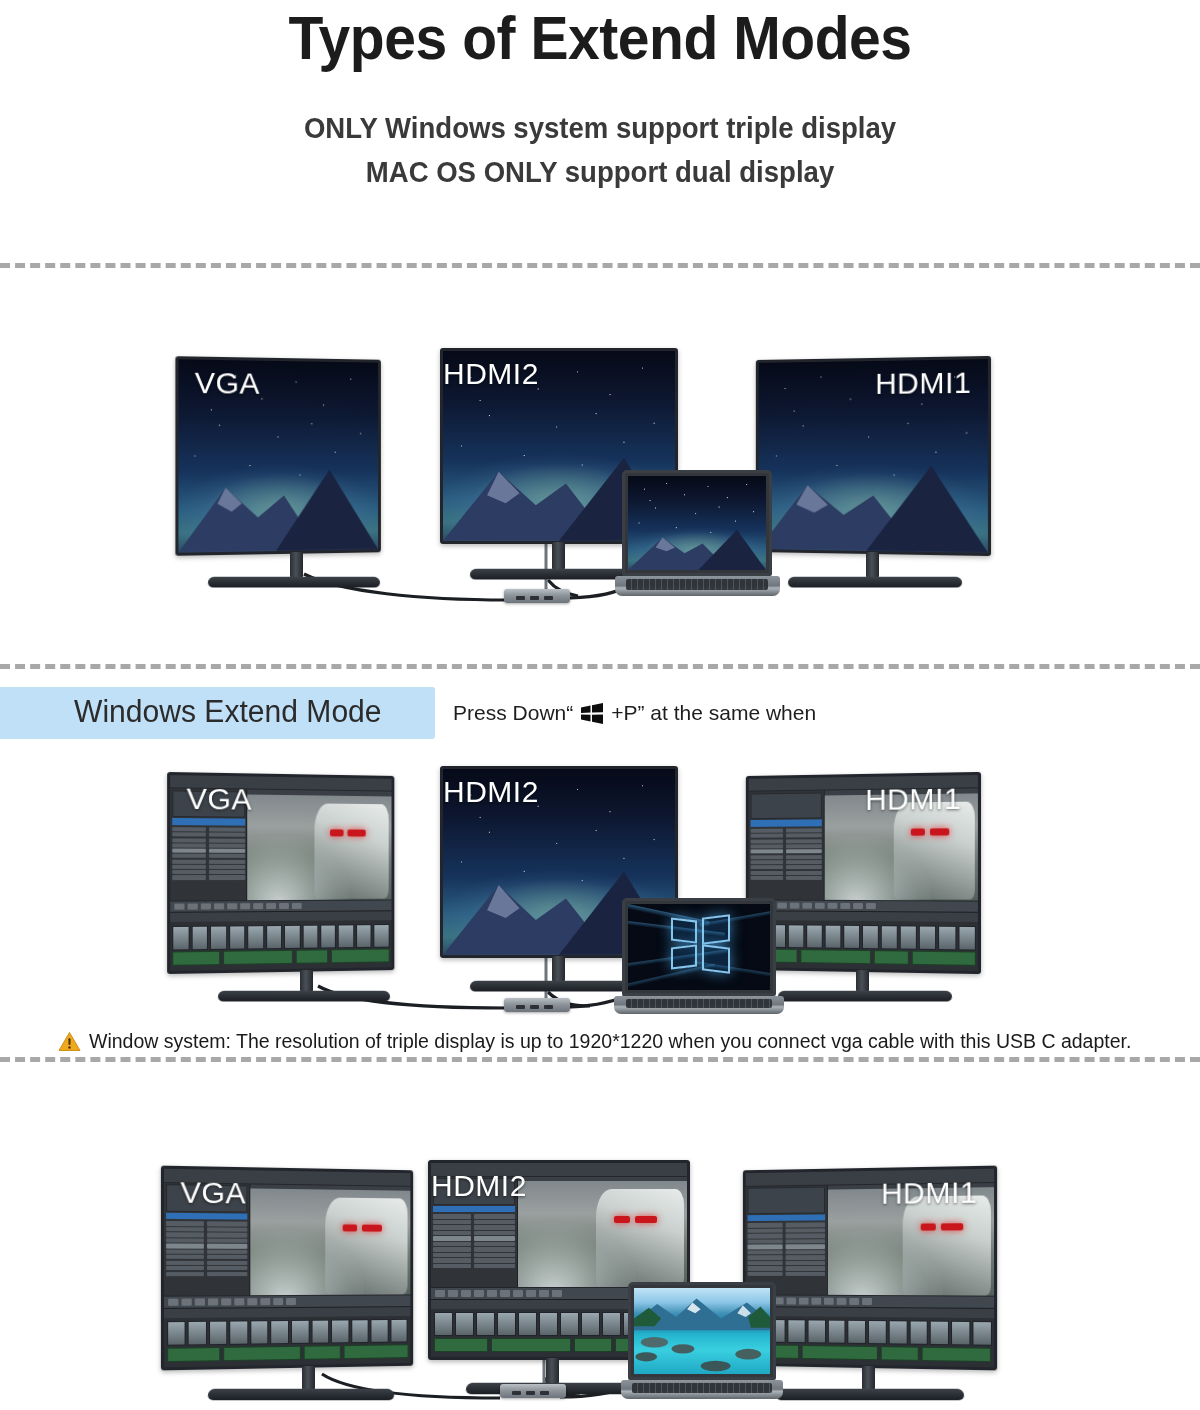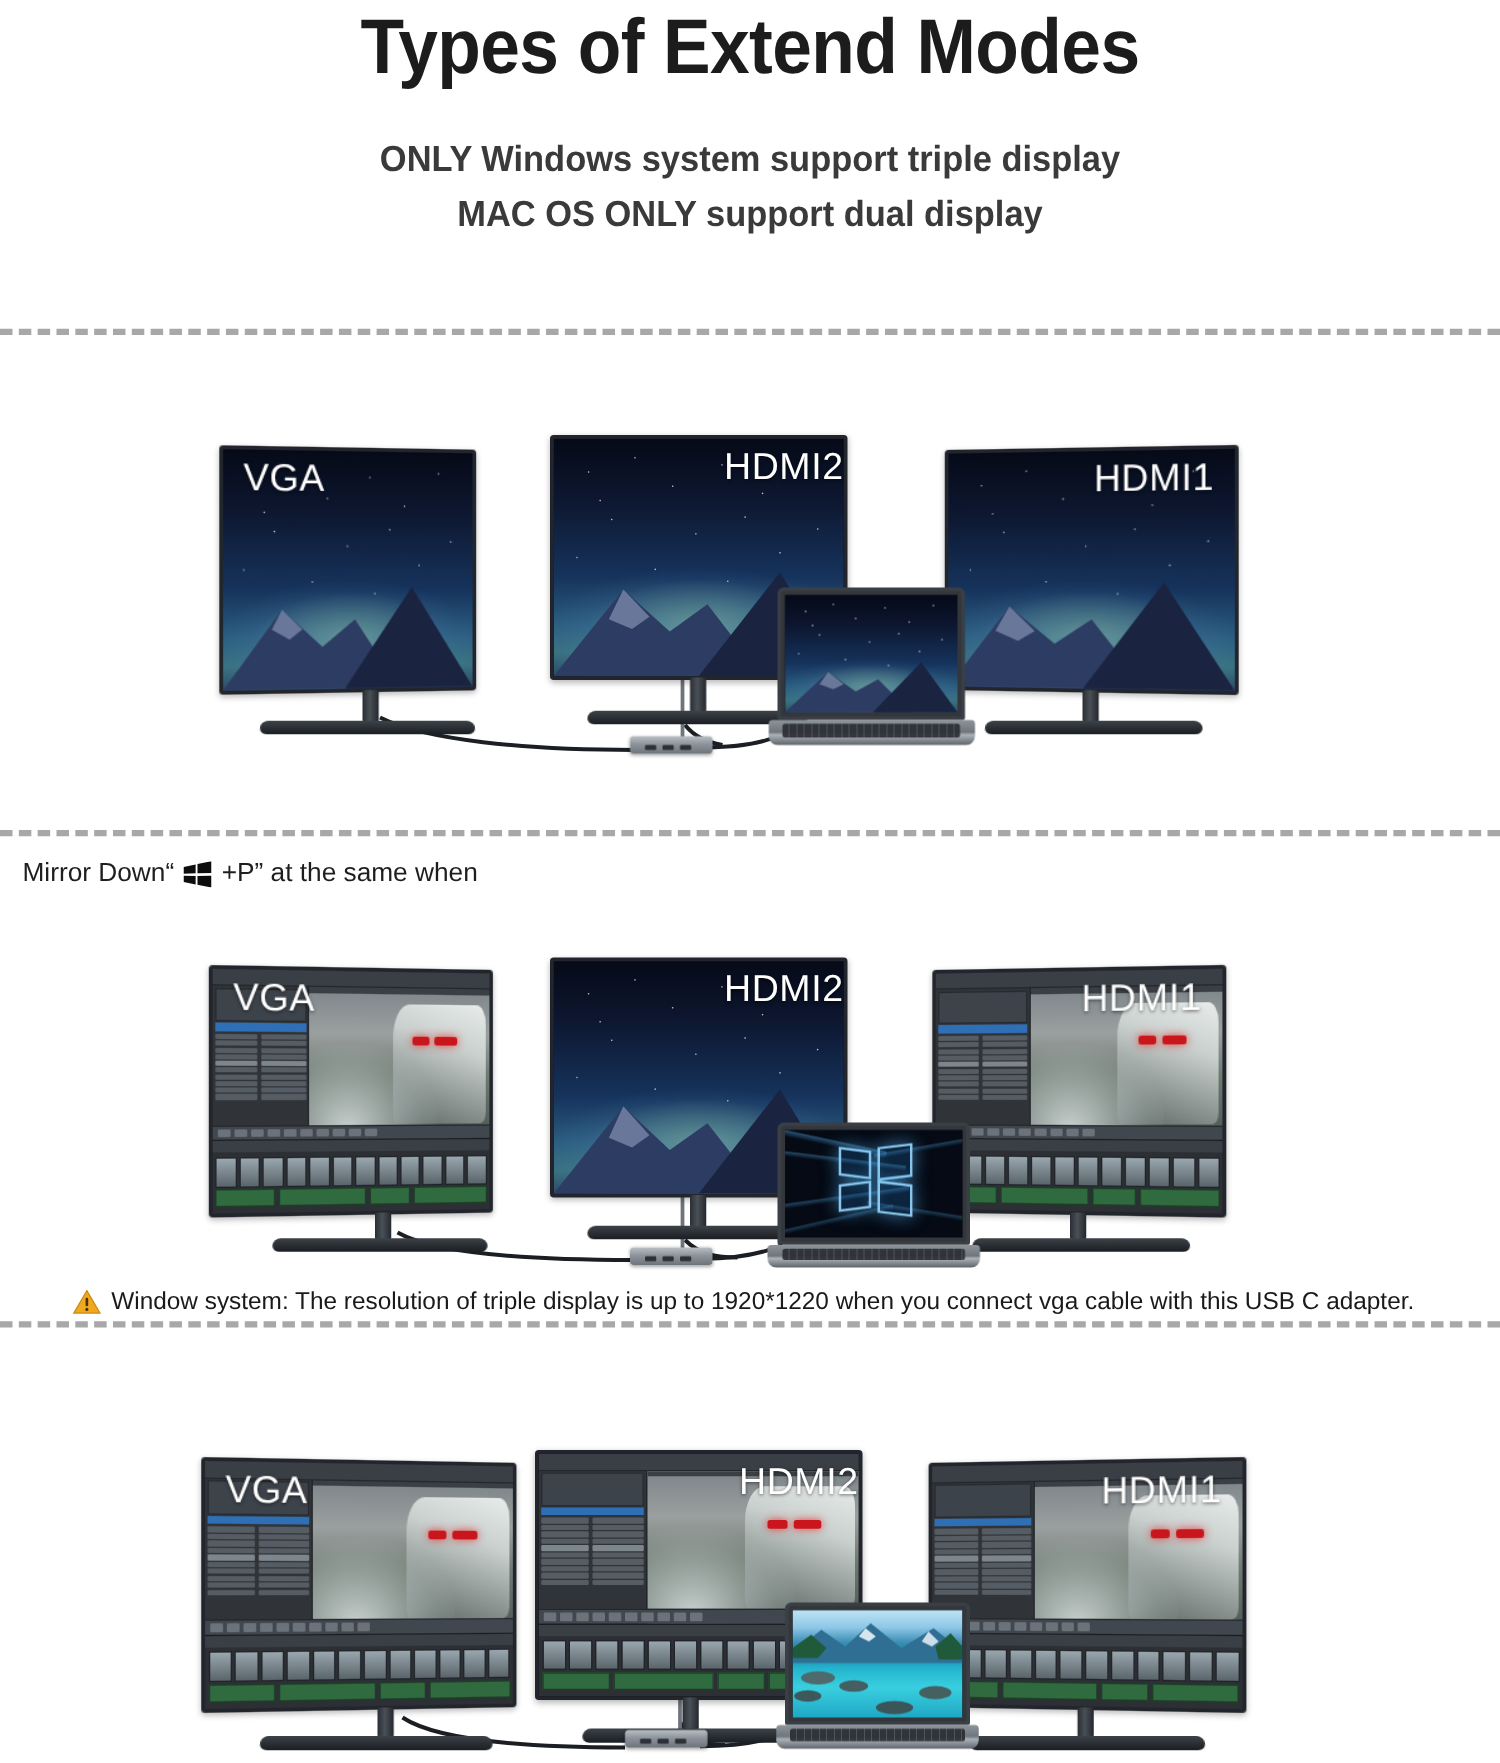--- a/index.html
+++ b/index.html
@@ -76,21 +76,21 @@
     box-shadow: 0 2px 5px rgba(0,0,0,.28);
   }
   .mon .screen { position: absolute; inset: 0; overflow: hidden; }
   .mon-label {
     position: absolute; top: 6px;
     color: #fff; font-size: 30px; letter-spacing: .5px;
     text-shadow: 0 1px 3px rgba(0,0,0,.55);
     z-index: 6; pointer-events: none;
   }
   .lbl-left   { left: 16px; }
-  .lbl-center { left: 0; right: 0; text-align: right; }
+  .lbl-center { left: 0; right: 0; text-align: left; }
   .lbl-right  { right: 16px; }
 
   
   .stand-neck {
     position: absolute; background: linear-gradient(90deg,#2a2e34,#4a5057 45%,#24282e);
     border-radius: 2px;
   }
   .stand-base {
     position: absolute;
     background: linear-gradient(180deg,#3c4248,#1b1e23);
@@ -294,22 +294,25 @@
           </div>
         </div>
       </div>
       <div class="lt-base" style="top:106px;height:20px">
         <div class="lt-kb"></div>
       </div>
     </div>
   </div>
 
   <div class="sec-head-row" style="top:685px">
+    <div class="sec-badge">
+      <span class="sec-badge-text">Windows Extend Mode</span>
+    </div>
     <div class="press-note">
-      <span>Mirror Down“</span>
+      <span>Press Down“</span>
       <span class="winlogo">
         <svg viewBox="0 0 48 42" width="24" height="21" aria-hidden="true">
           <path d="M2,9 L21,5 L21,19 L2,20 Z" fill="#0d0d0d"></path>
           <path d="M24,4.4 L46,0 L46,18.6 L24,19 Z" fill="#0d0d0d"></path>
           <path d="M2,23 L21,23.4 L21,37 L2,33 Z" fill="#0d0d0d"></path>
           <path d="M24,23.5 L46,23.2 L46,42 L24,37.6 Z" fill="#0d0d0d"></path>
         </svg>
       </span>
       <span>+P” at the same when</span>
     </div>

